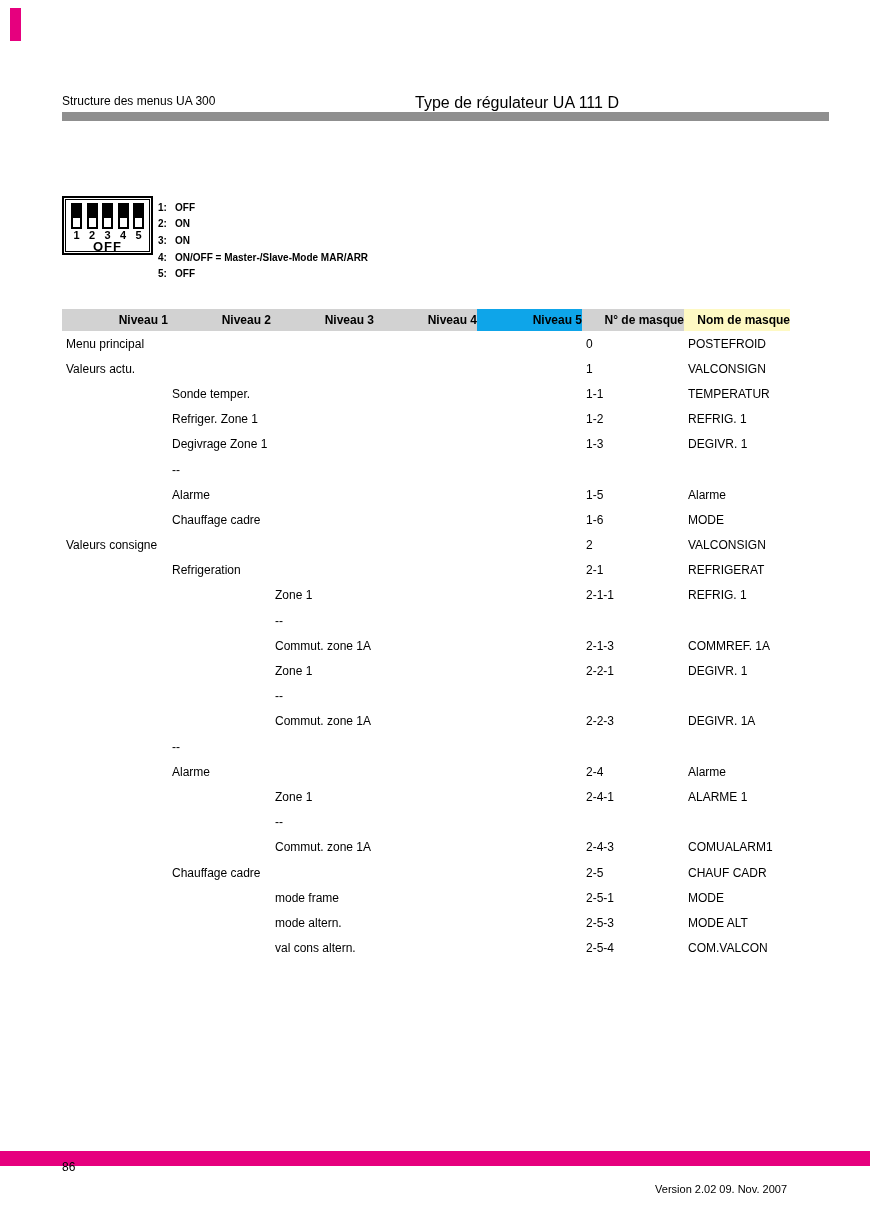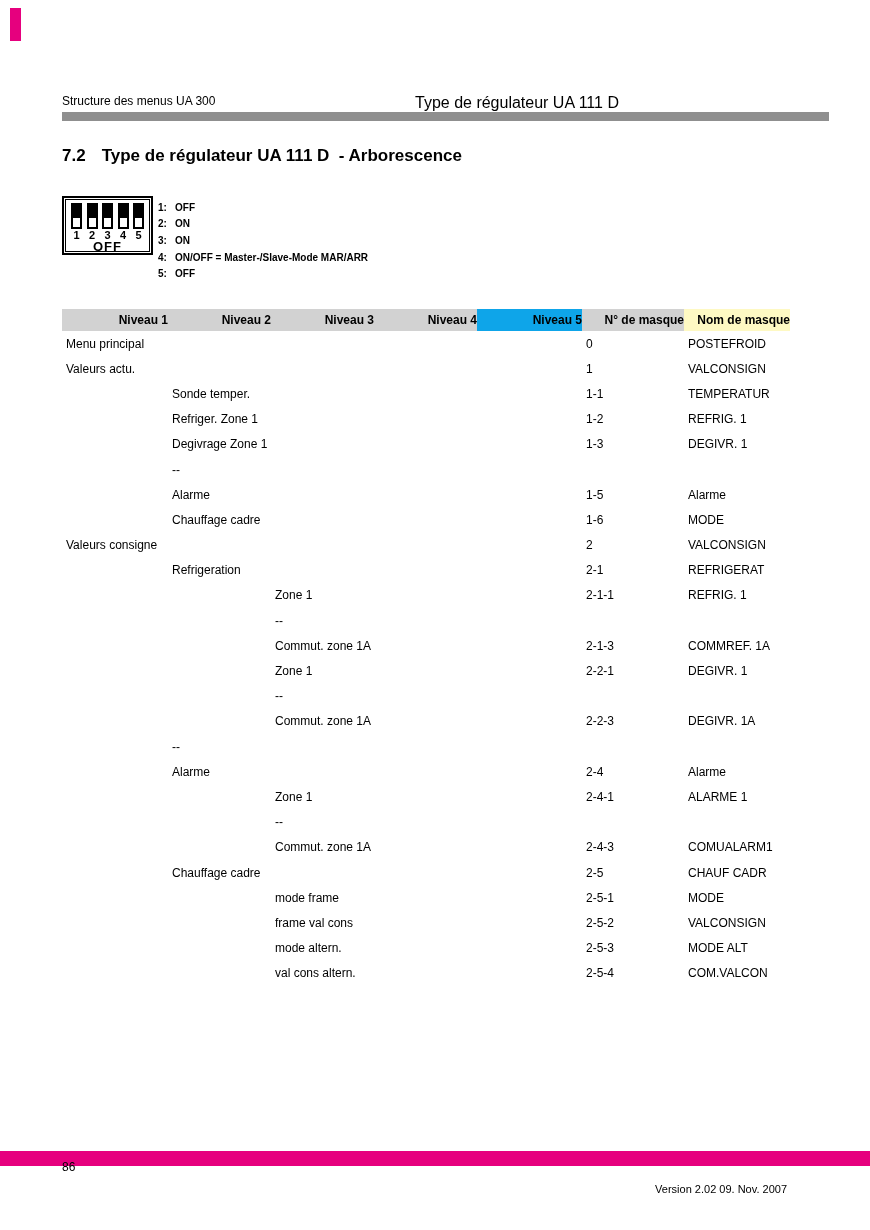--- a/index.html
+++ b/index.html
@@ -129,21 +129,20 @@
 <body>
 
 <div class="page">
 
   <div class="corner-mark" style="background: rgb(230, 0, 126);"></div>
 
   <div class="runhead-left">Structure des menus UA 300</div>
   <div class="runhead-right">Type de régulateur UA 111 D</div>
   <div class="runhead-rule" style="background: rgb(143, 143, 143);"></div>
 
-  <div class="sec-title"><span class="num">7.2</span><span>Type de régulateur UA 111 D  - Arborescence</span></div>
 
   <div class="dip-box">
     <div class="dip-switch-row">
       <div class="dip-switch">
           <div class="slider"></div>
         </div>
       <div class="dip-switch">
           <div class="slider"></div>
         </div>
       <div class="dip-switch">
@@ -415,29 +414,20 @@
             <td></td>
             <td>mode frame</td>
             <td></td>
             <td></td>
             <td>2-5-1</td>
             <td>MODE</td>
           </tr>
           <tr>
             <td></td>
             <td></td>
-            <td>frame val cons</td>
-            <td></td>
-            <td></td>
-            <td>2-5-2</td>
-            <td>VALCONSIGN</td>
-          </tr>
-          <tr>
-            <td></td>
-            <td></td>
             <td>mode altern.</td>
             <td></td>
             <td></td>
             <td>2-5-3</td>
             <td>MODE ALT</td>
           </tr>
           <tr>
             <td></td>
             <td></td>
             <td>val cons altern.</td>

